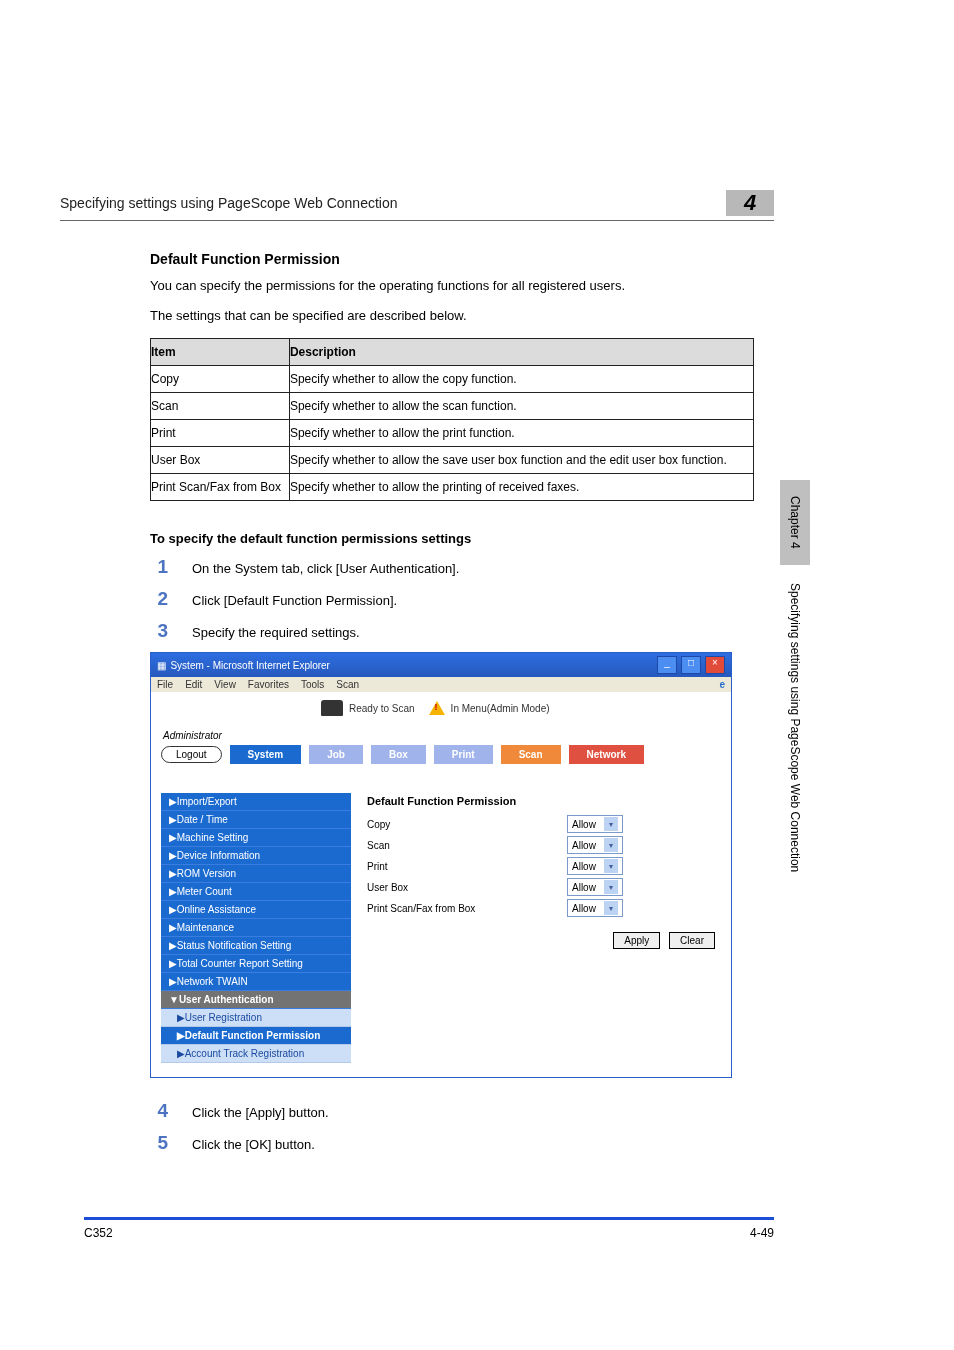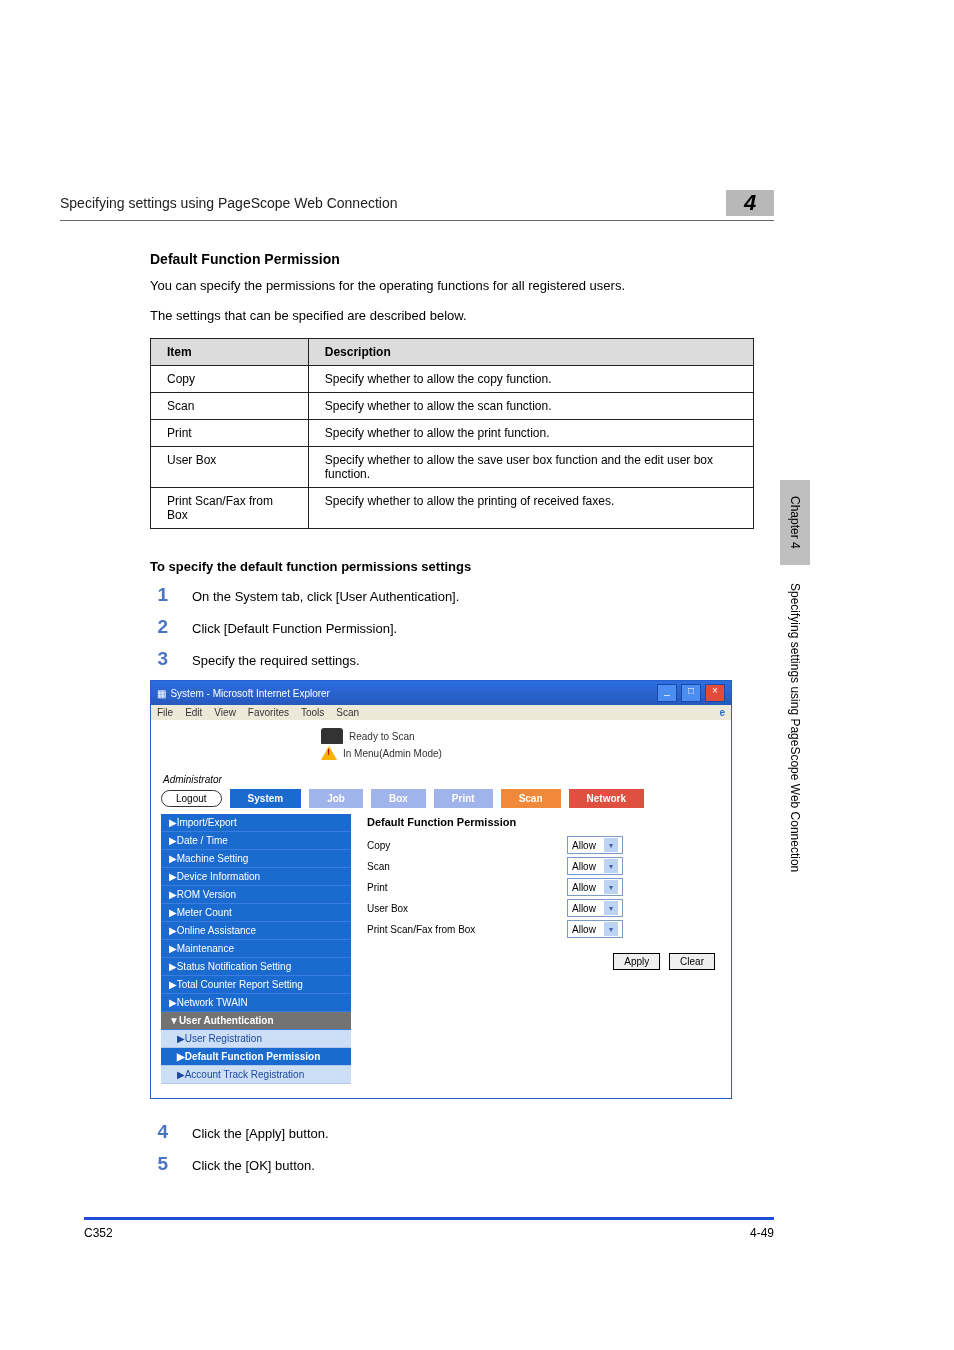--- a/index.html
+++ b/index.html
@@ -57,21 +57,21 @@
     line-height: 1.35;
   }
   table.spec {
     border-collapse: collapse;
     width: 100%;
     margin: 14px 0 30px 0;
     font-size: 12px;
   }
   table.spec th, table.spec td {
     border: 1px solid #222;
-    padding: 6px 16px;
+    padding: 6px 0;
     text-align: left;
     vertical-align: top;
   }
   table.spec th {
     background: #dcdcdc;
     font-weight: bold;
   }
   .sub-title {
     font-size: 13px;
     font-weight: bold;
@@ -131,21 +131,21 @@
   .browser-menubar .ie-logo {
     margin-left:auto;
   }
   .browser-body {
     background: #fff;
     padding: 8px 10px 14px 10px;
     position: relative;
     display: flex;
     flex-direction: column;
   }
-  .status-area { margin-left: 160px; margin-bottom:8px; display:flex; flex-direction:column; gap:2px;text-align:right;}
+  .status-area { margin-left: 160px; margin-bottom:8px; display:flex; flex-direction:row; gap:14px;text-align:right;}
   .status-line { display:flex; align-items:center; gap:6px; font-size:10px; color:#333;}
   .printer-icon {
     width:22px; height:16px; background:#333; border-radius:3px 3px 1px 1px; position:relative;
   }
   .warn-icon {
     width:0;height:0;border-left:8px solid transparent;border-right:8px solid transparent;border-bottom:14px solid #f6b400;display:inline-block;position:relative;
   }
   .warn-icon:after{content:"!";position:absolute;left:-2px;top:1px;font-size:9px;font-weight:bold;color:#c00;}
   .admin-label { font-size:10px; font-style:italic; margin:6px 0 4px 2px;}
   .row-controls { display:flex; align-items:center; gap:8px; margin-bottom:6px;}
@@ -154,21 +154,21 @@
   }
   .tab {
     padding:4px 18px; font-size:10px; color:#fff; font-weight:bold; border:none;
   }
   .tab-system { background:#1a6ad0; }
   .tab-job    { background:#a0b3ea; }
   .tab-box    { background:#a0b3ea; }
   .tab-print  { background:#a0b3ea; }
   .tab-scan   { background:#f08a3a; }
   .tab-network{ background:#e05040; }
-  .b-columns { display:flex; gap:10px; }
+  .b-columns { display:flex; gap:10px;margin-top:23px; }
   .b-sidebar {
     width: 190px;
     display:flex; flex-direction:column;
   }
   .b-side-item {
     background:#1a6ad0; color:#fff; font-size:10px; padding:3px 8px; border-bottom:1px solid #3a7de0;
     position:relative;
   }
   .b-side-item.expanded { background:#737373; font-weight:bold;}
   .b-side-sub {

